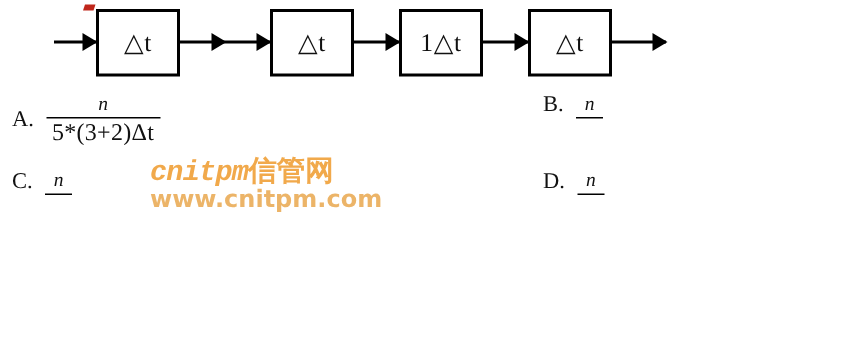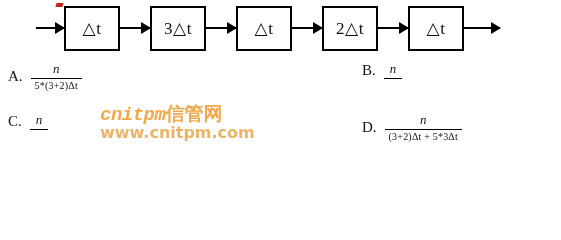--- a/index.html
+++ b/index.html
@@ -102,21 +102,21 @@
     font-size: 13px;
     font-style: italic;
     padding: 0 6px 1px 6px;
   }
   .frac .bar {
     width: 100%;
     height: 1.3px;
     background: #000000;
   }
   .frac .den {
-    font-size: 10px;
+    font-size: 16px;
     padding: 1px 4px 0 4px;
     letter-spacing: 0.2px;
   }
 
   #optA { left: 8px;   top: 62px; }
   #optB { left: 362px; top: 62px; }
   #optC { left: 8px;   top: 113px; }
   #optD { left: 362px; top: 113px; }
 
   
@@ -162,34 +162,31 @@
   <div class="stage-row">
 
     <div class="lead-arrow"></div>
 
     <div class="stage-box">
       <span class="stage-label">△t</span>
     </div>
 
     <div class="link-arrow"></div>
 
-    <div class="stage-box">
-      <span class="stage-label">3△t</span>
-    </div>
 
     <div class="link-arrow"></div>
 
     <div class="stage-box">
       <span class="stage-label">△t</span>
     </div>
 
     <div class="link-arrow"></div>
 
     <div class="stage-box">
-      <span class="stage-label">2△t</span>
+      <span class="stage-label">1△t</span>
     </div>
 
     <div class="link-arrow"></div>
 
     <div class="stage-box">
       <span class="stage-label">△t</span>
     </div>
 
     <div class="tail-arrow"></div>
 
@@ -219,20 +216,19 @@
     <span class="num">n</span>
     <span class="bar"></span>
   </span>
 </div>
 
 <div class="opt" id="optD">
   <span class="opt-letter">D.</span>
   <span class="frac">
     <span class="num">n</span>
     <span class="bar"></span>
-    <span class="den">(3+2)Δt + 5*3Δt</span>
   </span>
 </div>
 
 <div id="watermark">
   <div class="wm-main"><span>cnitpm</span><span class="wm-cn">信管网</span></div>
   <div class="wm-url">www.cnitpm.com</div>
 </div>
 
 </body></html>

